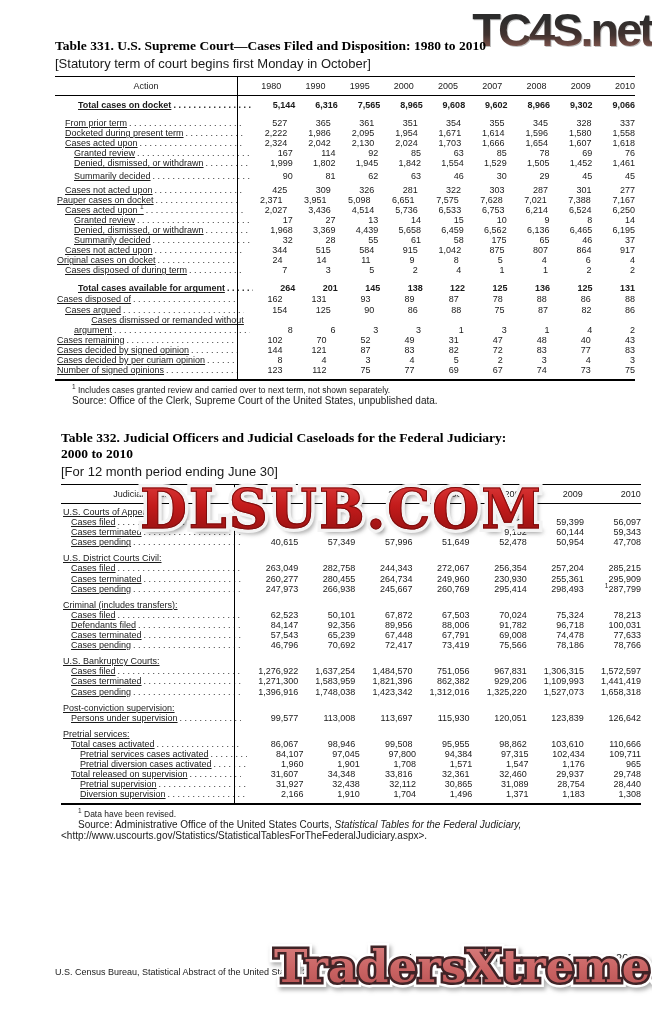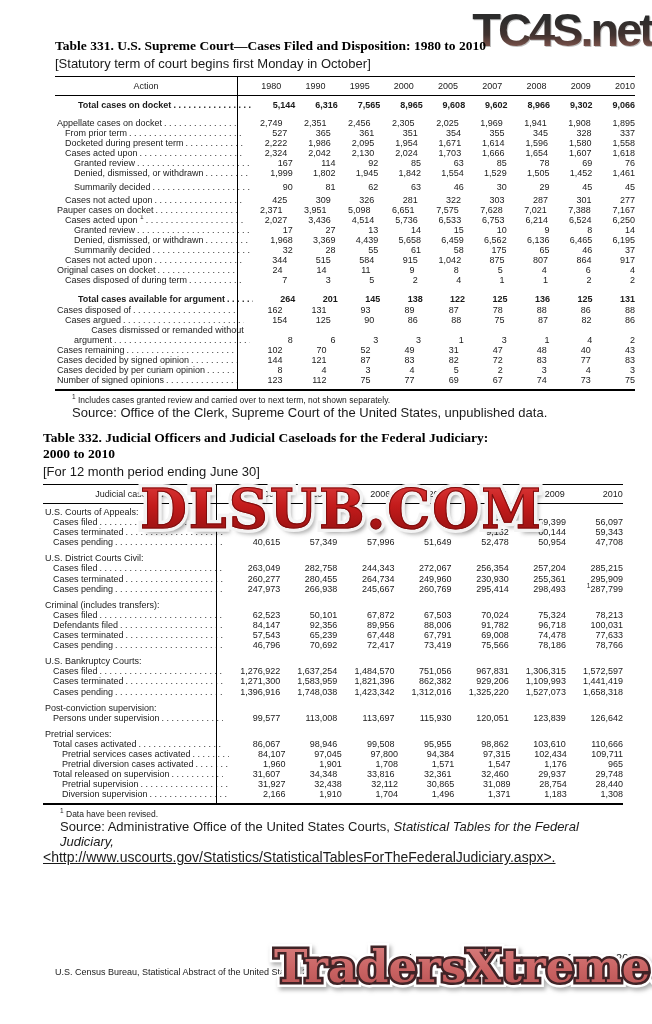--- a/index.html
+++ b/index.html
@@ -22,21 +22,21 @@
     -webkit-text-stroke:1px #7c0d0d;}
   #wm-bottom{left:274px;top:940px;z-index:6;font-size:45px;letter-spacing:0px;}
   #wm-bottom .wm-glow{-webkit-text-stroke:10px #ffffff;color:#ffffff;
     filter:drop-shadow(2px 3px 2px rgba(110,110,110,0.55));}
   #wm-bottom .wm-outline{-webkit-text-stroke:5px #3f2326;color:#3f2326;}
   #wm-bottom .wm-fill{background:linear-gradient(to bottom,#d88181 0%,#ca6363 55%,#b45151 100%);
     -webkit-background-clip:text;background-clip:text;color:#ca6363;-webkit-text-fill-color:transparent;}
 
   
   #sec331{position:absolute;top:38px;left:55px;width:580px;z-index:2;}
-  #sec332{position:absolute;top:430px;left:43px;width:580px;z-index:2;}
+  #sec332{position:absolute;top:430px;left:61px;width:580px;z-index:2;}
   .t-title{font-family:"Liberation Serif",serif;font-weight:bold;font-size:13.5px;line-height:16px;color:#000;}
   .t-note{font-size:13px;margin:2px 0 5px 0;color:#1a1a1a;}
 
   
   .tbl{position:relative;border-top:1px solid #000;border-bottom:2px solid #000;}
   .vline{position:absolute;top:0;bottom:0;width:1px;background:#000;}
   .t331 .vline{left:182px;}
   .t332 .vline{left:173px;}
   .thead{display:flex;align-items:center;border-bottom:1px solid #000;padding:4px 0;font-size:9px;}
   .hstub{text-align:center;}
@@ -50,29 +50,29 @@
   .trow.m-sm{margin-bottom:3px;}
   .trow.m-md{margin-bottom:7px;}
   .trow.m-sec{margin-bottom:6px;}
   .lblcell{display:flex;overflow:hidden;}
   .t331 .lblcell{width:182px;}
   .t332 .lblcell{width:173px;}
   .ind0{padding-left:2px;}
   .ind1{padding-left:10px;justify-content:flex-end;}
   .ind2{padding-left:19px;}
   .indb{padding-left:23px;}
-  .lbl{white-space:nowrap;}
+  .lbl{white-space:nowrap;text-decoration:underline;}
   .dots{flex:1;overflow:hidden;white-space:nowrap;padding-left:2px;padding-right:2px;color:#1a1a1a;}
   .dots::after{content:". . . . . . . . . . . . . . . . . . . . . . . . . . . . . . . . . . . . . . . . . . . . . . . . . .";}
   .vcell{text-align:right;white-space:nowrap;overflow:visible;}
   sup{font-size:6.5px;line-height:0;}
 
   .fnote{font-size:8.5px;margin-top:4px;padding-left:17px;}
-  .fsource{font-size:13px;padding-left:17px;}
-  .fwrap{font-size:14px;text-decoration:underline;}
+  .fsource{font-size:10px;padding-left:17px;}
+  .fwrap{font-size:10px;}
 
   
   #chapter-line{position:absolute;top:952px;right:17px;z-index:2;font-size:11.5px;color:#2a2a2a;}
   #chapter-line .pageno{margin-left:10px;}
   #credit-line{position:absolute;top:967px;left:55px;z-index:2;font-size:9px;color:#1a1a1a;}
 </style>
 </head>
 <body>
 
 <div class="page">
@@ -106,35 +106,20 @@
             <div class="vcell">6,316</div>
             <div class="vcell">7,565</div>
             <div class="vcell">8,965</div>
             <div class="vcell">9,608</div>
             <div class="vcell">9,602</div>
             <div class="vcell">8,966</div>
             <div class="vcell">9,302</div>
             <div class="vcell">9,066</div>
           </div>
           <div class="trow">
-            <div class="lblcell ind0">
-              <span class="lbl">Appellate cases on docket</span>
-              <span class="dots"></span>
-            </div>
-            <div class="vcell">2,749</div>
-            <div class="vcell">2,351</div>
-            <div class="vcell">2,456</div>
-            <div class="vcell">2,305</div>
-            <div class="vcell">2,025</div>
-            <div class="vcell">1,969</div>
-            <div class="vcell">1,941</div>
-            <div class="vcell">1,908</div>
-            <div class="vcell">1,895</div>
-          </div>
-          <div class="trow">
             <div class="lblcell ind1">
               <span class="lbl">From prior term</span>
               <span class="dots"></span>
             </div>
             <div class="vcell">527</div>
             <div class="vcell">365</div>
             <div class="vcell">361</div>
             <div class="vcell">351</div>
             <div class="vcell">354</div>
             <div class="vcell">355</div>

